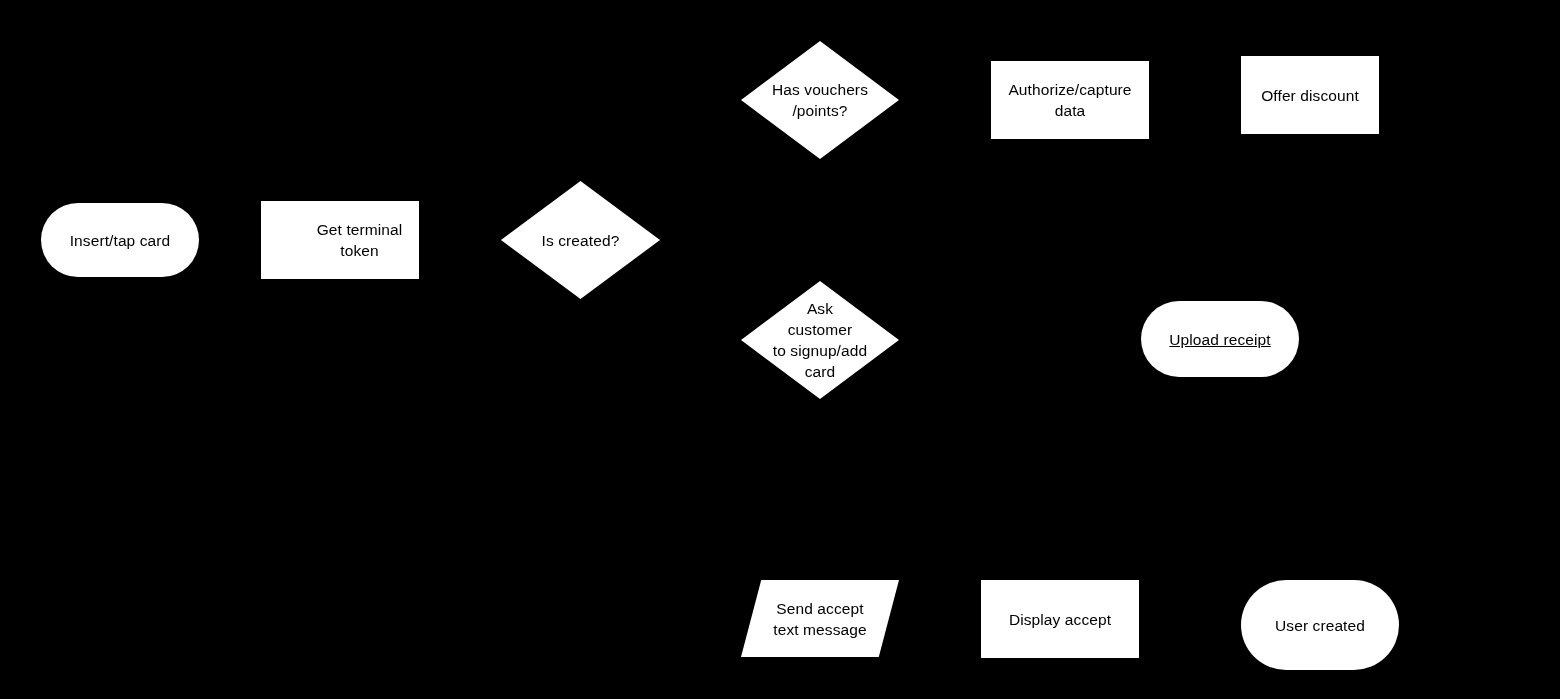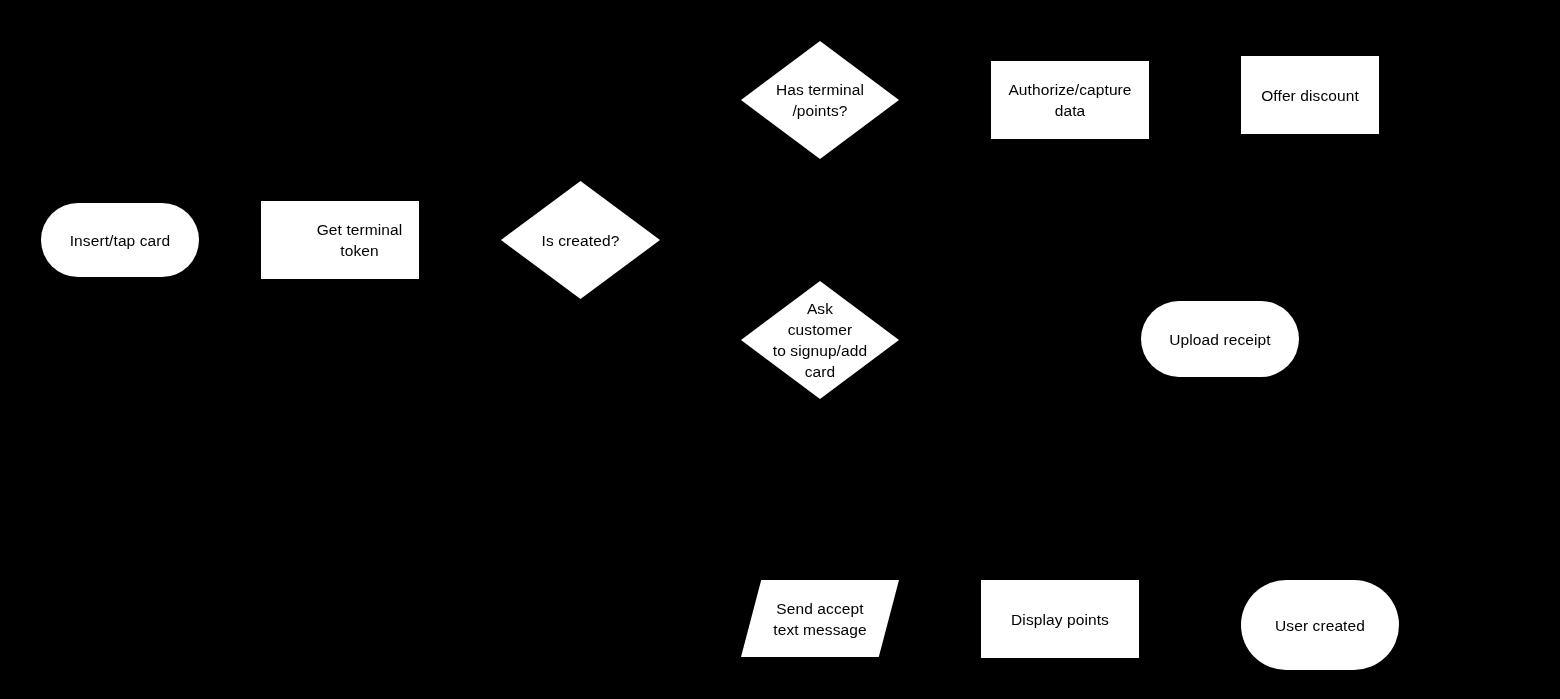--- a/index.html
+++ b/index.html
@@ -76,44 +76,44 @@
     </div>
     <div class="node shape-rect" style="left: 261px; top: 201px; width: 158px; height: 78px; padding-left: 39px;">
       <span class="label">Get terminal token</span>
     </div>
     <div class="node shape-diamond" style="left: 501px; top: 181px; width: 159px; height: 118px;">
       <div class="diamond-bg"></div>
       <span class="label">Is created?</span>
     </div>
     <div class="node shape-diamond" style="left: 741px; top: 41px; width: 158px; height: 118px;">
       <div class="diamond-bg"></div>
-      <span class="label">Has terminal
+      <span class="label">Has vouchers
 /points?</span>
     </div>
     <div class="node shape-rect" style="left: 991px; top: 61px; width: 158px; height: 78px;">
       <span class="label">Authorize/capture
 data</span>
     </div>
     <div class="node shape-rect" style="left: 1241px; top: 56px; width: 138px; height: 78px;">
       <span class="label">Offer discount</span>
     </div>
     <div class="node shape-diamond" style="left: 741px; top: 281px; width: 158px; height: 118px;">
       <div class="diamond-bg"></div>
       <span class="label">Ask
 customer
 to signup/add
 card</span>
     </div>
-    <div class="node shape-rounded" style="left: 1141px; top: 301px; width: 158px; height: 76px;">
+    <div class="node shape-rounded" style="left: 1141px; top: 301px; width: 158px; height: 76px; text-decoration: underline;">
       <span class="label">Upload receipt</span>
     </div>
     <div class="node shape-parallelogram" style="left: 741px; top: 580px; width: 158px; height: 77px;">
       <div class="para-bg"></div>
       <span class="label">Send accept
 text message</span>
     </div>
     <div class="node shape-rect" style="left: 981px; top: 580px; width: 158px; height: 78px;">
-      <span class="label">Display points</span>
+      <span class="label">Display accept</span>
     </div>
     <div class="node shape-rounded" style="left: 1241px; top: 580px; width: 158px; height: 90px;">
       <span class="label">User created</span>
     </div>
   </div>
 
 </body></html>

